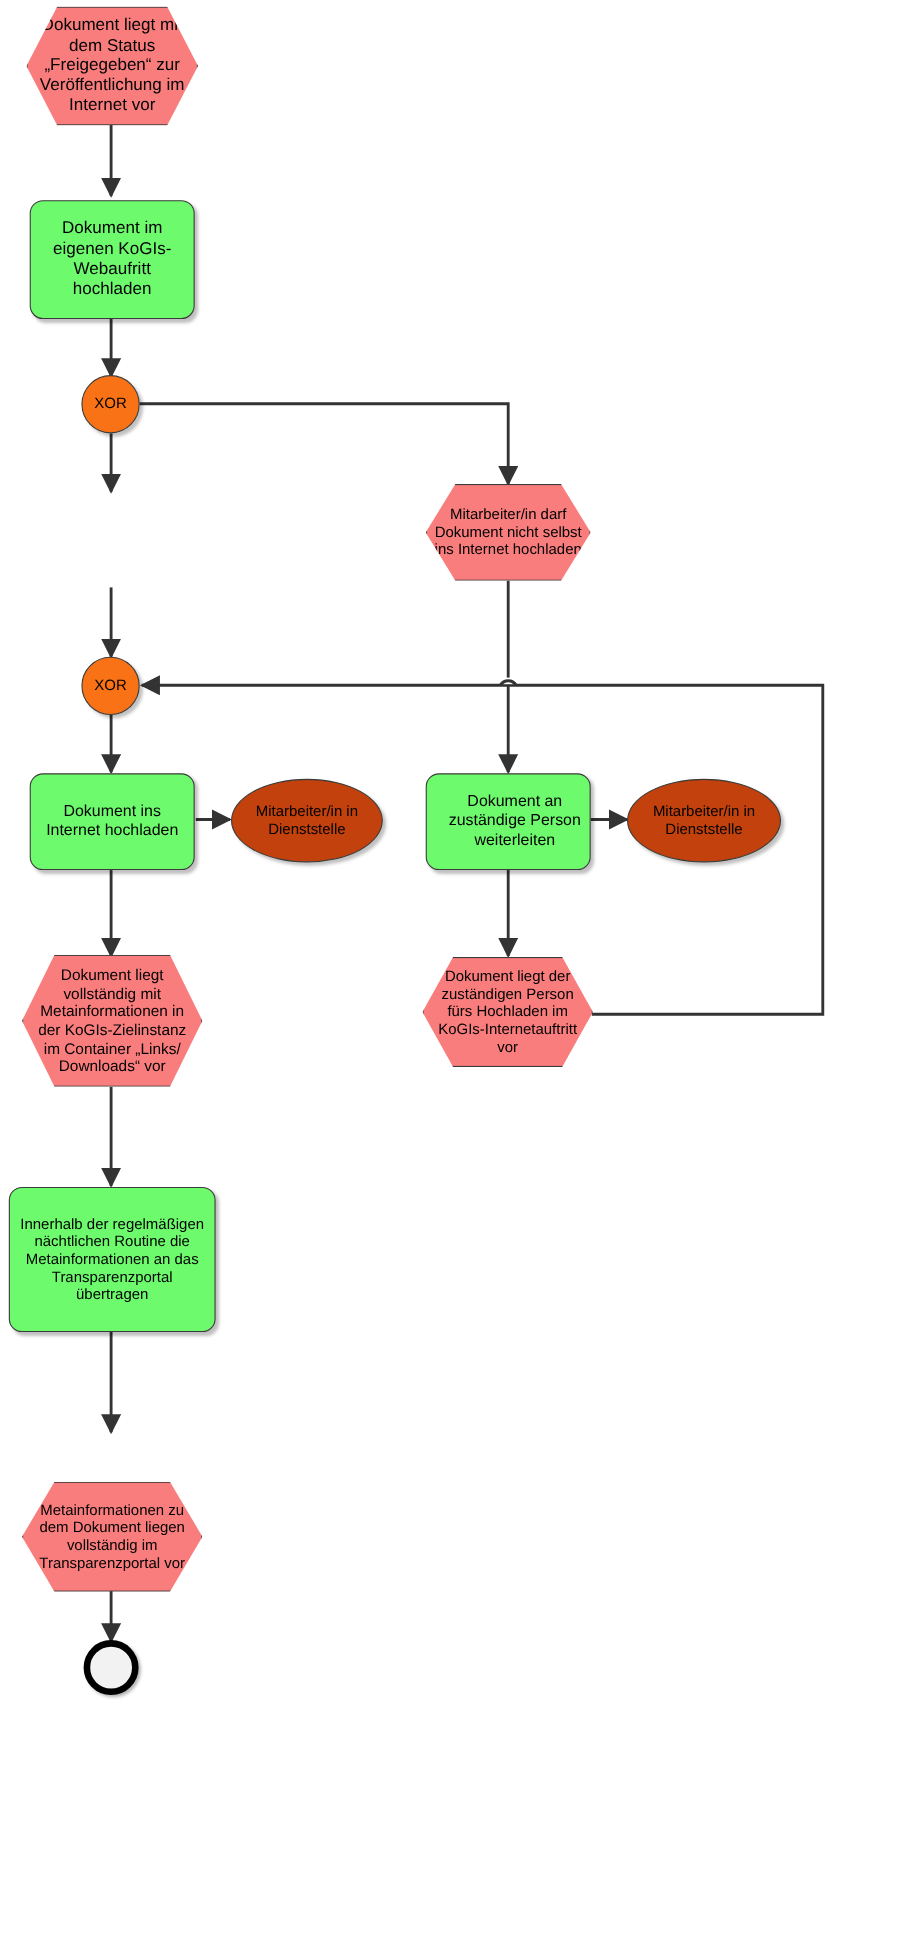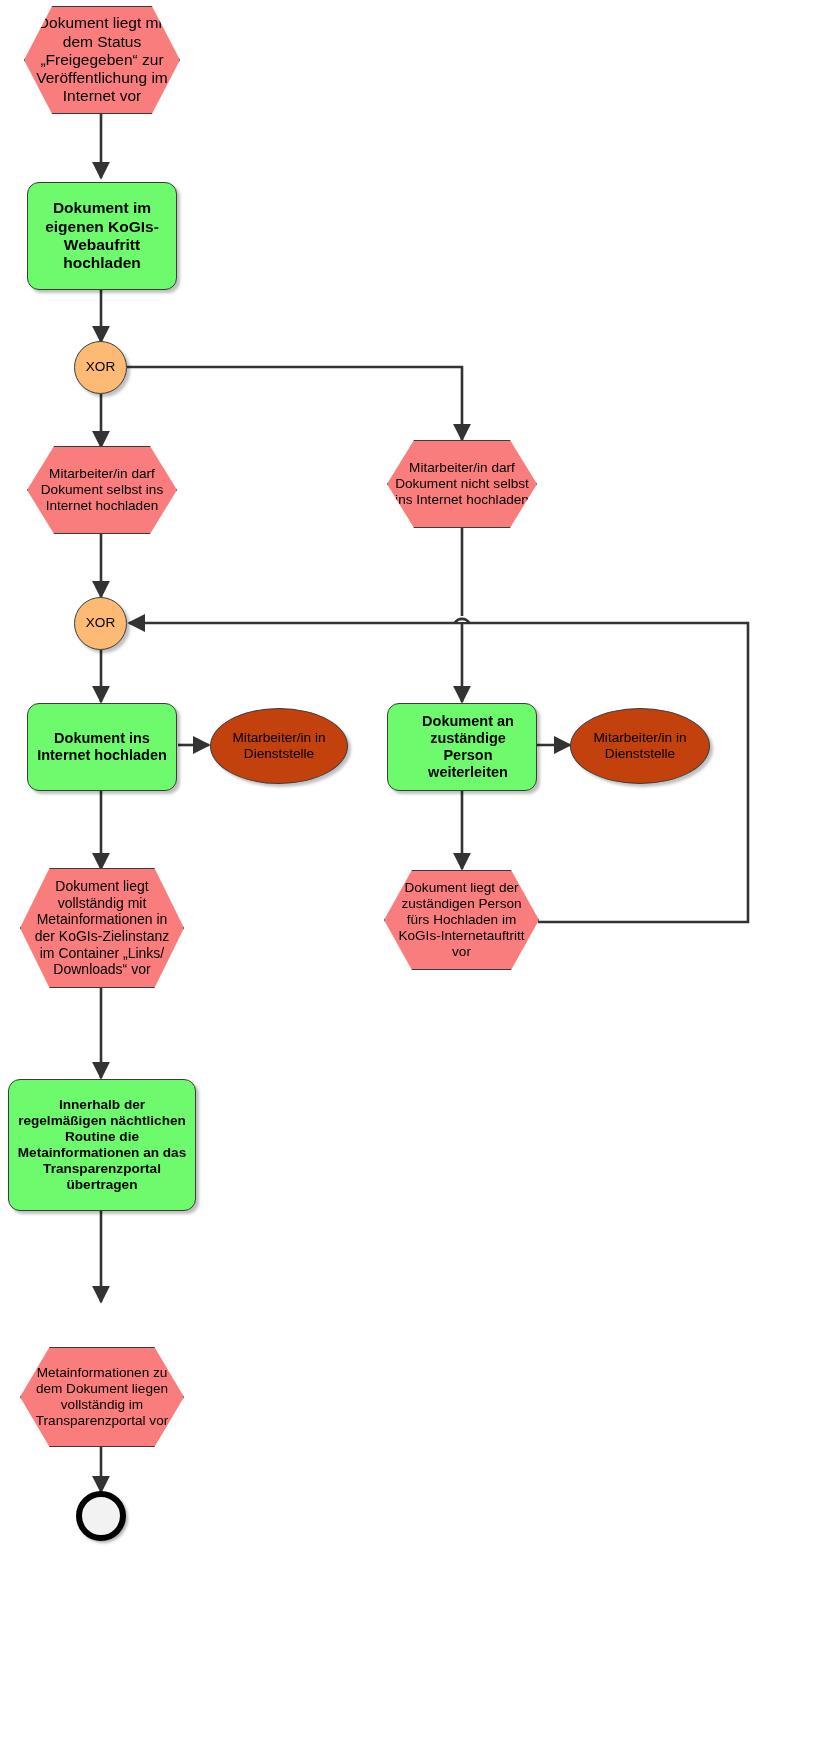--- a/index.html
+++ b/index.html
@@ -19,32 +19,31 @@
     color:#000;
     clip-path:polygon(18% 0%,82% 0%,100% 50%,82% 100%,18% 100%,0% 50%);
     filter:drop-shadow(3px 3px 2px rgba(0,0,0,0.28));
   }
   
   .activity{
     background:#6dfb6d;
     border:1.5px solid #3b3b3b;
     border-radius:12px;
     box-shadow:3px 3px 3px rgba(0,0,0,0.25);
-    font-weight:bold;
   }
   
   .orgunit{
     background:#c2410c;
     border:1.5px solid #3b3b3b;
     border-radius:50%;
     box-shadow:3px 3px 3px rgba(0,0,0,0.25);
   }
   
   .gateway{
-    background:#fdba74;
+    background:#f97316;
     border:1.5px solid #3b3b3b;
     border-radius:50%;
     box-shadow:3px 3px 3px rgba(0,0,0,0.25);
   }
   
   .terminator{
     background:#f2f2f2;
     border:6px solid #000;
     border-radius:50%;
     box-shadow:2px 2px 3px rgba(0,0,0,0.3);
@@ -108,23 +107,20 @@
   </div>
 
   <div class="node activity fs16" style="left:27px;top:182px;width:150px;height:108px;">
     <span class="lbl">Dokument im eigenen KoGIs-Webaufritt hochladen</span>
   </div>
 
   <div class="node gateway fs14" style="left:74px;top:341px;width:53px;height:53px;">
     <span class="lbl">XOR</span>
   </div>
 
-  <div class="node event fs14" style="left:27px;top:446px;width:150px;height:88px;">
-    <span class="lbl">Mitarbeiter/in darf Dokument selbst ins Internet hochladen</span>
-  </div>
 
   <div class="node event fs14" style="left:387px;top:440px;width:150px;height:88px;">
     <span class="lbl">Mitarbeiter/in darf Dokument nicht selbst ins Internet hochladen</span>
   </div>
 
   <div class="node gateway fs14" style="left:74px;top:597px;width:53px;height:53px;">
     <span class="lbl">XOR</span>
   </div>
 
   <div class="node activity fs15" style="left:27px;top:703px;width:150px;height:88px;">

